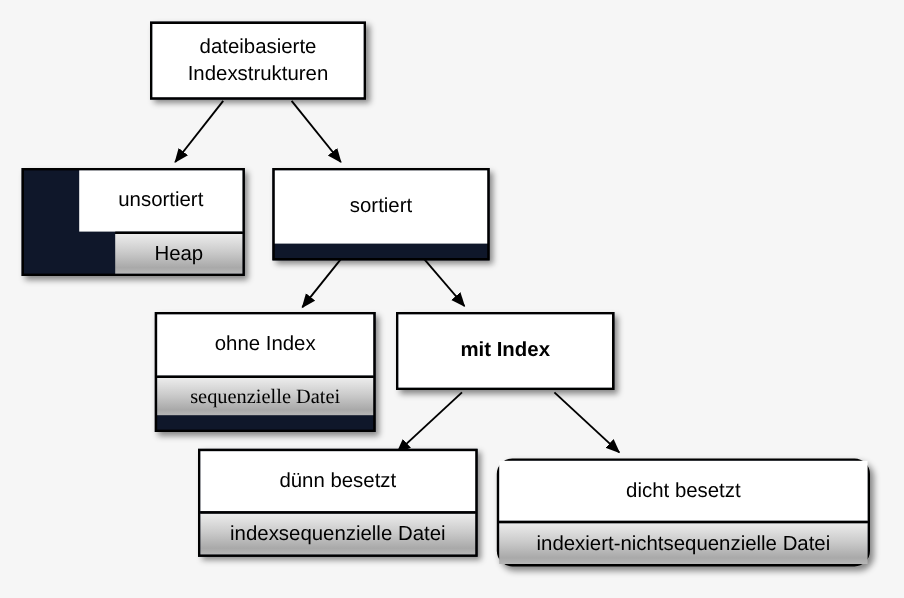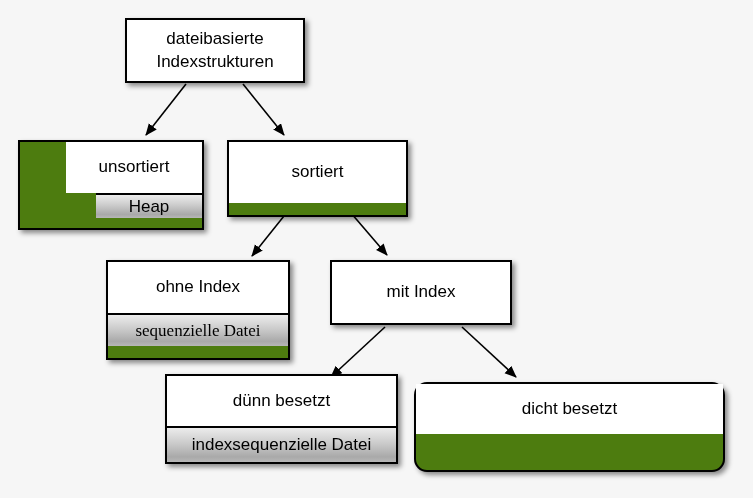--- a/index.html
+++ b/index.html
@@ -18,21 +18,21 @@
   .edges {
     position: absolute;
     left: 0;
     top: 0;
     width: 753px;
     height: 498px;
     pointer-events: none;
   }
   .node {
     position: absolute;
-    background: #4d7c0f;
+    background: #0f172a;
     border: 2px solid #000000;
     box-shadow: 3px 3px 5px rgba(0,0,0,0.45);
     box-sizing: border-box;
     color: #000000;
   }
   .node-title {
     display: flex;
     align-items: center;
     justify-content: center;
     text-align: center;
@@ -77,38 +77,39 @@
     <line class="edge-line" x1="385" y1="327" x2="331" y2="377" marker-end="url(#arrowhead)"></line>
     <line class="edge-line" x1="462" y1="327" x2="516" y2="377" marker-end="url(#arrowhead)"></line>
   </svg>
 
   <div class="node" style="left:125px; top:18px; width:180px; height:65px;">
     <div class="node-title" style="height:61px;">dateibasierte Indexstrukturen</div>
   </div>
 
   <div class="node" style="left:18px; top:140px; width:186px; height:90px;padding-left:46px;">
     <div class="node-title" style="height:51px;">unsortiert</div>
-    <div class="node-sub" style="height:25px;margin-left:30px;">Heap</div>
+    <div class="node-sub" style="height:35px;margin-left:30px;">Heap</div>
   </div>
 
   <div class="node" style="left:227px; top:140px; width:181px; height:77px;">
     <div class="node-title" style="height:61px;">sortiert</div>
   </div>
 
-  <div class="node" style="left:106px; top:260px; width:184px; height:100px;">
+  <div class="node" style="left:129px; top:260px; width:184px; height:100px;">
     <div class="node-title" style="height:51px;">ohne Index</div>
     <div class="node-sub" style="height:33px;font-family:Liberation Serif, serif;">sequenzielle Datei</div>
   </div>
 
-  <div class="node" style="left:330px; top:260px; width:182px; height:65px;">
+  <div class="node" style="left:330px; top:260px; width:182px; height:65px;font-weight:bold;">
     <div class="node-title" style="height:61px;">mit Index</div>
   </div>
 
   <div class="node" style="left:165px; top:374px; width:233px; height:90px;">
     <div class="node-title" style="height:50px;">dünn besetzt</div>
     <div class="node-sub" style="height:36px;">indexsequenzielle Datei</div>
   </div>
 
   <div class="node" style="left:414px; top:382px; width:311px; height:90px;border-radius:13px;">
     <div class="node-title" style="height:50px;">dicht besetzt</div>
+    <div class="node-sub" style="height:36px;">indexiert-nichtsequenzielle Datei</div>
   </div>
 
 </div>
 
 </body></html>

